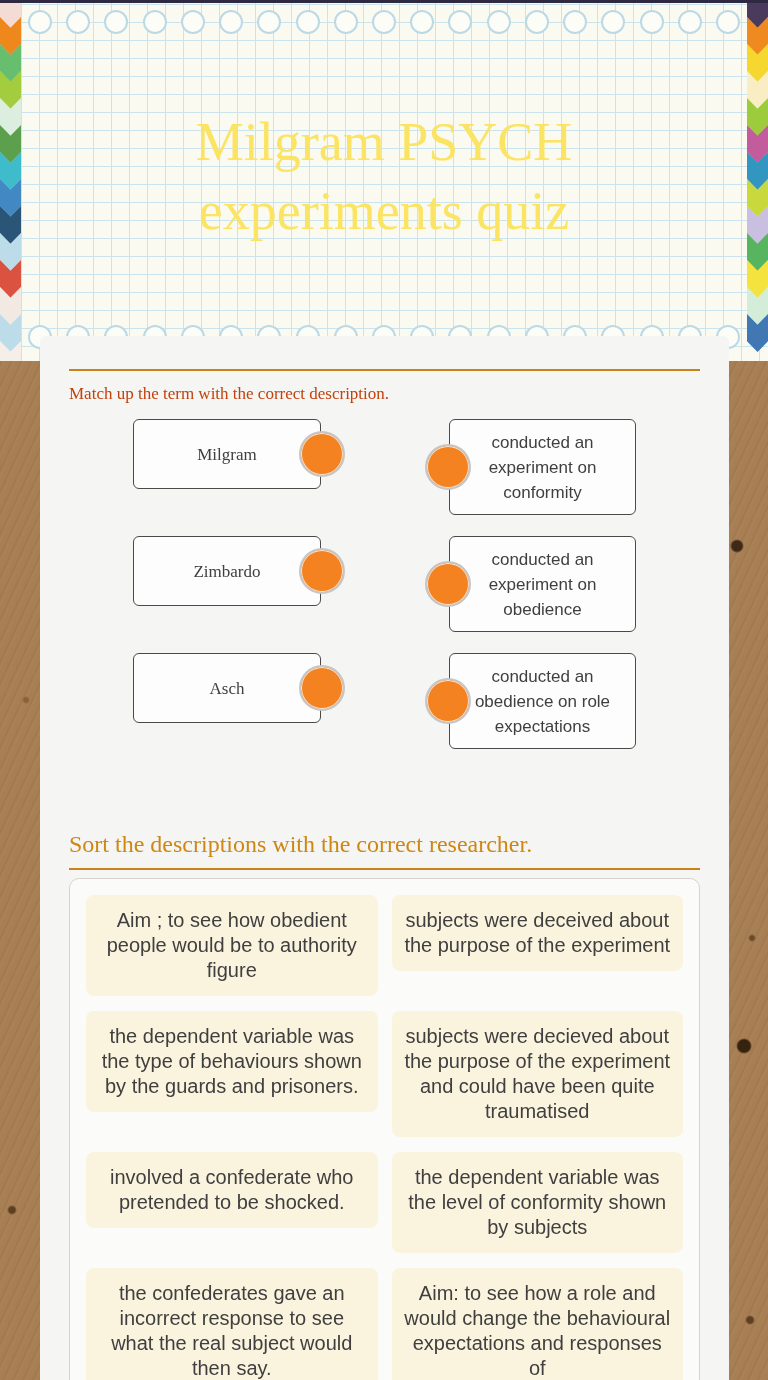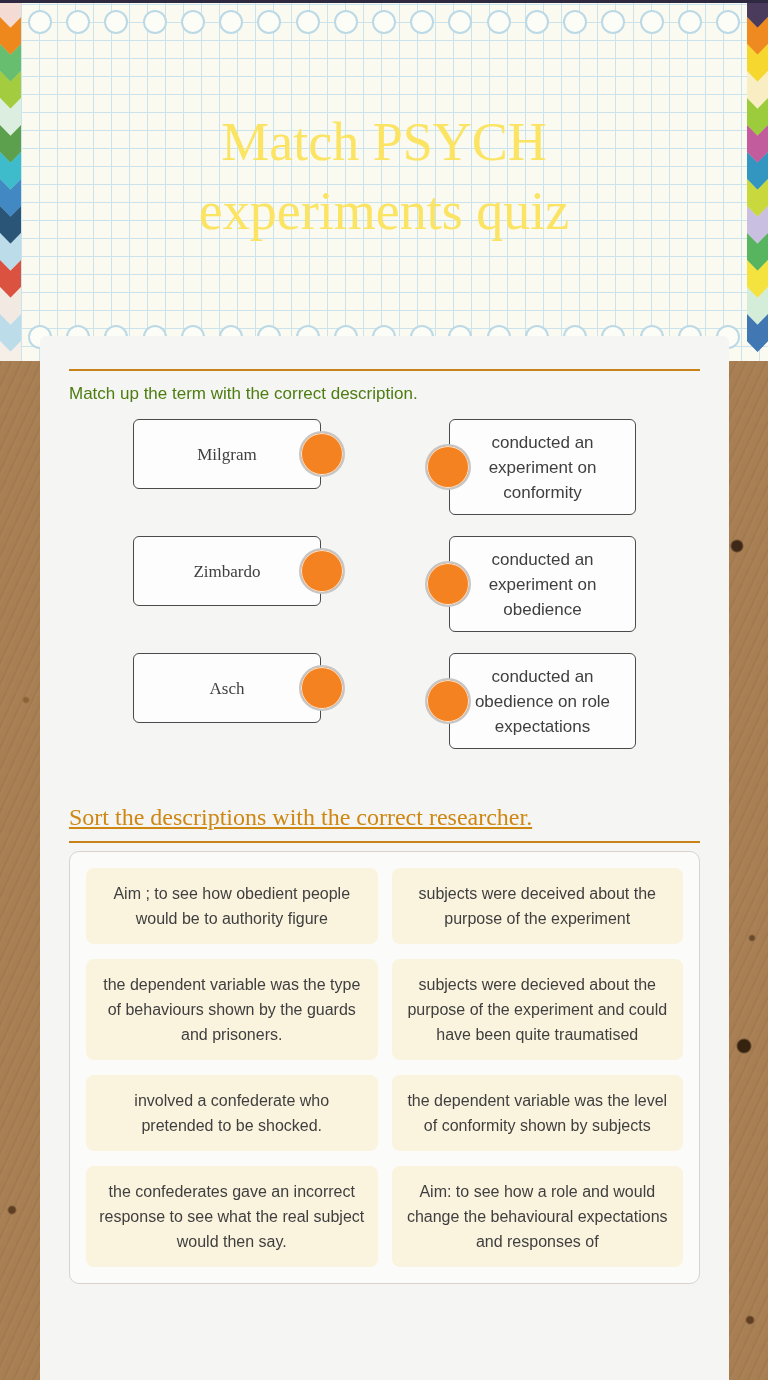--- a/index.html
+++ b/index.html
@@ -36,43 +36,43 @@
   .hole{width:24px;height:24px;border-radius:50%;background:#FDFDF8;border:2px solid #BCD9E6;box-sizing:border-box;}
   .title{position:absolute;left:0;right:0;top:108px;text-align:center;z-index:3;
     font-family:"Liberation Serif",serif;font-size:54px;line-height:69px;color:#FBE463;font-weight:400;}
   
   .main-card{position:absolute;left:40px;top:336px;width:689px;height:1100px;
     background:#F5F5F4;border-radius:6px 6px 0 0;box-sizing:border-box;
     padding:24px 29px 0 29px;z-index:10;}
   .section-heading{font-family:"Liberation Serif",serif;font-weight:400;
     color:#CE8712;font-size:24px;line-height:30px;margin:0;}
   .rule{border:none;border-top:2px solid #C8821A;margin:9px 0 0 0;}
-  .instruction{margin-top:12px;font-size:17px;line-height:22px;color:#4d7c0f;}
+  .instruction{margin-top:12px;font-size:17px;line-height:22px;color:#c2410c;font-family:Liberation Serif, serif;}
   
   .match{margin-top:14px;}
   .match-row{display:flex;align-items:flex-start;margin-bottom:21px;}
   .term-wrap{position:relative;margin-left:64px;width:188px;font-family:Liberation Serif, serif;}
   .desc-wrap{position:relative;margin-left:128px;width:187px;}
   .term-box,.desc-box{box-sizing:border-box;border:1px solid #4A4A4A;border-radius:6px;
     background:#FDFDFD;display:flex;align-items:center;justify-content:center;
     text-align:center;color:#3F3F3F;font-size:17px;line-height:25px;}
   .term-box{min-height:70px;padding:6px 10px;}
   .desc-box{min-height:96px;padding:8px 10px;}
   .dot{position:absolute;top:50%;transform:translateY(-50%);width:42px;height:42px;
     border-radius:50%;background:#F58220;border:2px solid #C6C6C6;
     box-shadow:0 0 0 1px rgba(255,255,255,0.8) inset;box-sizing:content-box;cursor:pointer;}
   .dot.right{right:-24px;}
   .dot.left{left:-24px;}
   
-  .sort-heading{margin-top:53px;text-decoration:underline;}
+  .sort-heading{margin-top:80px;}
   .sort-box{margin-top:8px;border:1px solid #D8D4CD;border-radius:10px;background:#FBFBF9;
     padding:16px;box-sizing:border-box;}
   .cards-grid{display:grid;grid-template-columns:1fr 1fr;column-gap:14px;row-gap:15px;align-items:start;}
   .sort-card{background:#FAF3DE;border-radius:8px;padding:13px 12px;box-sizing:border-box;
-    text-align:center;color:#3F3F3F;font-size:16px;line-height:25px;cursor:grab;}
+    text-align:center;color:#3F3F3F;font-size:20px;line-height:25px;cursor:grab;}
 </style>
 </head>
 <body>
 
 <div class="header">
   <div class="topline"></div>
   <div class="stripe-col left">
       <div class="chev" style="background: rgb(244, 220, 212);"></div>
       <div class="chev" style="background: rgb(238, 135, 28);"></div>
       <div class="chev" style="background: rgb(102, 190, 110);"></div>
@@ -139,21 +139,21 @@
       <span class="hole"></span>
       <span class="hole"></span>
       <span class="hole"></span>
       <span class="hole"></span>
       <span class="hole"></span>
       <span class="hole"></span>
       <span class="hole"></span>
       <span class="hole"></span>
     </div>
   <div class="title">
-    <div>Match PSYCH</div>
+    <div>Milgram PSYCH</div>
     <div>experiments quiz</div>
   </div>
 </div>
 
 <div class="main-card">
 
   <hr class="rule">
   <div class="instruction">Match up the term with the correct description.</div>
 
   <div class="match">

